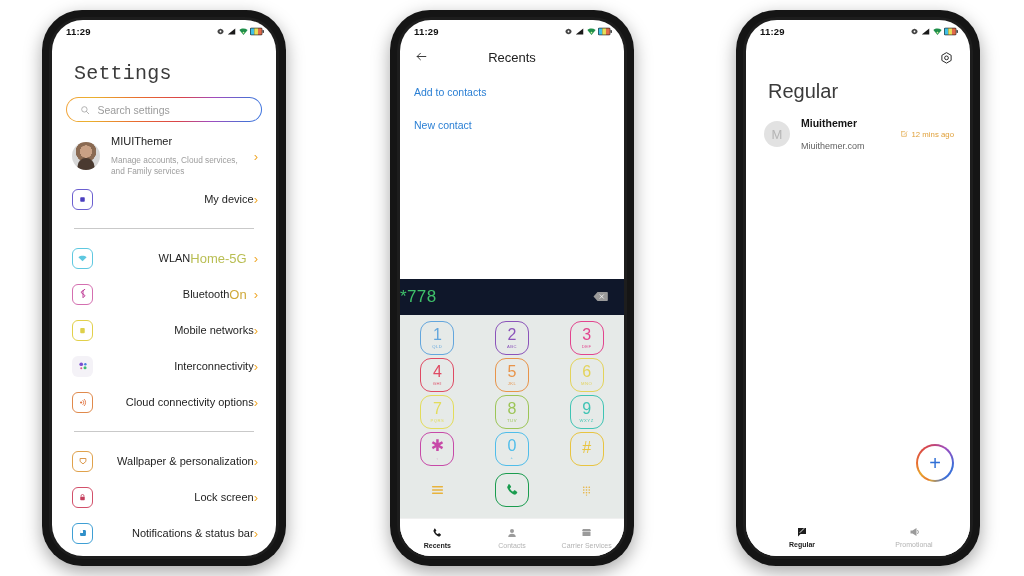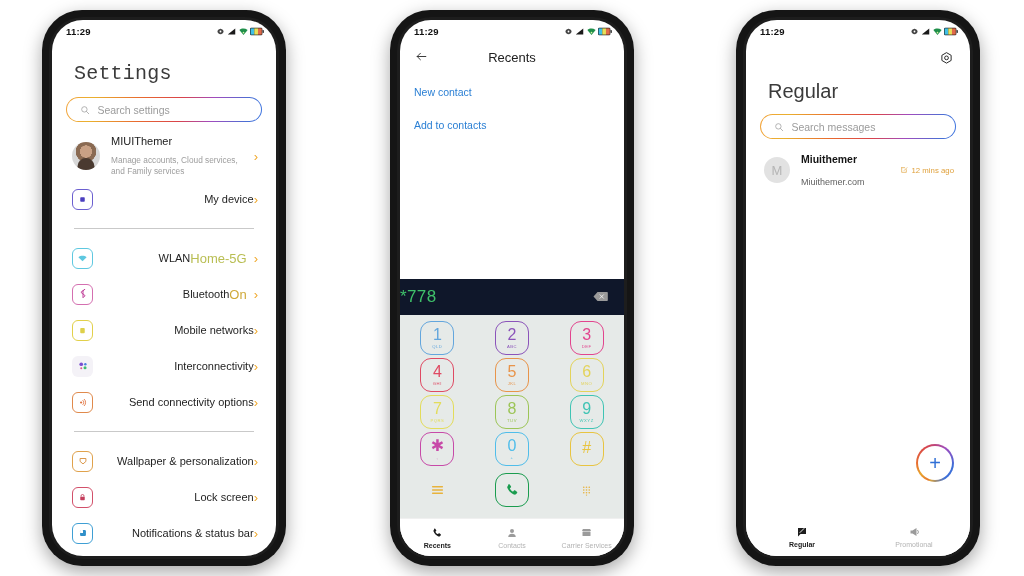--- a/index.html
+++ b/index.html
@@ -327,21 +327,21 @@
 
       <div class="srow">
         <span class="ico">
           <span class="ticon" style="color:#e08a4c;">
                 <svg width="11" height="11" viewBox="0 0 24 24">
                   <circle cx="9" cy="12" r="2.4" fill="#e0713c"></circle>
                   <path d="M13 7.5a6 6 0 010 9M16 5a9.5 9.5 0 010 14" fill="none" stroke="#e0713c" stroke-width="1.9" stroke-linecap="round"></path>
                 </svg>
               </span>
         </span>
-        <span class="txt">Send connectivity options</span>
+        <span class="txt">Cloud connectivity options</span>
         <span class="chev">›</span>
       </div>
 
       <div class="divider"></div>
 
       <div class="srow">
         <span class="ico">
           <span class="ticon" style="color:#e0a24c;">
                 <svg width="10" height="10" viewBox="0 0 24 24">
                   <path d="M5 6h14v7l-7 6-7-6z" fill="none" stroke="#d88f3c" stroke-width="2.2" stroke-linejoin="round"></path>
@@ -413,22 +413,22 @@
       <div class="d-head">
         <span class="d-back">
           <svg width="15" height="13" viewBox="0 0 24 24">
                 <path d="M20 12H4M10 6l-6 6 6 6" fill="none" stroke="#2b2b2b" stroke-width="1.7" stroke-linecap="round" stroke-linejoin="round"></path>
               </svg>
         </span>
         <span class="d-title">Recents</span>
       </div>
 
       <div class="d-links">
+        <a href="#">Add to contacts</a>
         <a href="#">New contact</a>
-        <a href="#">Add to contacts</a>
       </div>
 
       <div style="position:absolute;left:0;right:0;bottom:38px;">
         <div class="d-numwrap">
           <span class="d-num">*778</span>
           <span class="d-back-ico">
             <svg width="15" height="11" viewBox="0 0 30 20">
                   <path d="M9 1h19a1.6 1.6 0 011.6 1.6v14.8A1.6 1.6 0 0128 19H9L1 10z" fill="#9a9a9a"></path>
                   <path d="M14 6.5l7 7M21 6.5l-7 7" stroke="#fff" stroke-width="1.5" stroke-linecap="round"></path>
                 </svg>
@@ -603,29 +603,20 @@
         <span>
           <svg width="15" height="15" viewBox="0 0 24 24">
                 <path d="M12 2.6l7.4 4.3v8.2L12 19.4 4.6 15.1V6.9z" fill="none" stroke="#2b2b2b" stroke-width="1.6" stroke-linejoin="round"></path>
                 <circle cx="12" cy="11" r="3" fill="none" stroke="#2b2b2b" stroke-width="1.6"></circle>
               </svg>
         </span>
       </div>
 
       <div class="m-title">Regular</div>
 
-      <div class="searchbar" style="margin-top:11px;">
-        <div class="inner">
-          <svg width="10" height="10" viewBox="0 0 24 24">
-                <circle cx="10.5" cy="10.5" r="6.5" fill="none" stroke="#a5a5a5" stroke-width="2"></circle>
-                <line x1="15.5" y1="15.5" x2="21" y2="21" stroke="#a5a5a5" stroke-width="2" stroke-linecap="round"></line>
-              </svg>
-          <span class="ph">Search messages</span>
-        </div>
-      </div>
 
       <div class="m-row">
         <div class="m-av">
               <span>M</span>
             </div>
         <div class="m-body">
           <div class="m-name">Miuithemer</div>
           <div class="m-sub">Miuithemer.com</div>
         </div>
         <div class="m-time">

